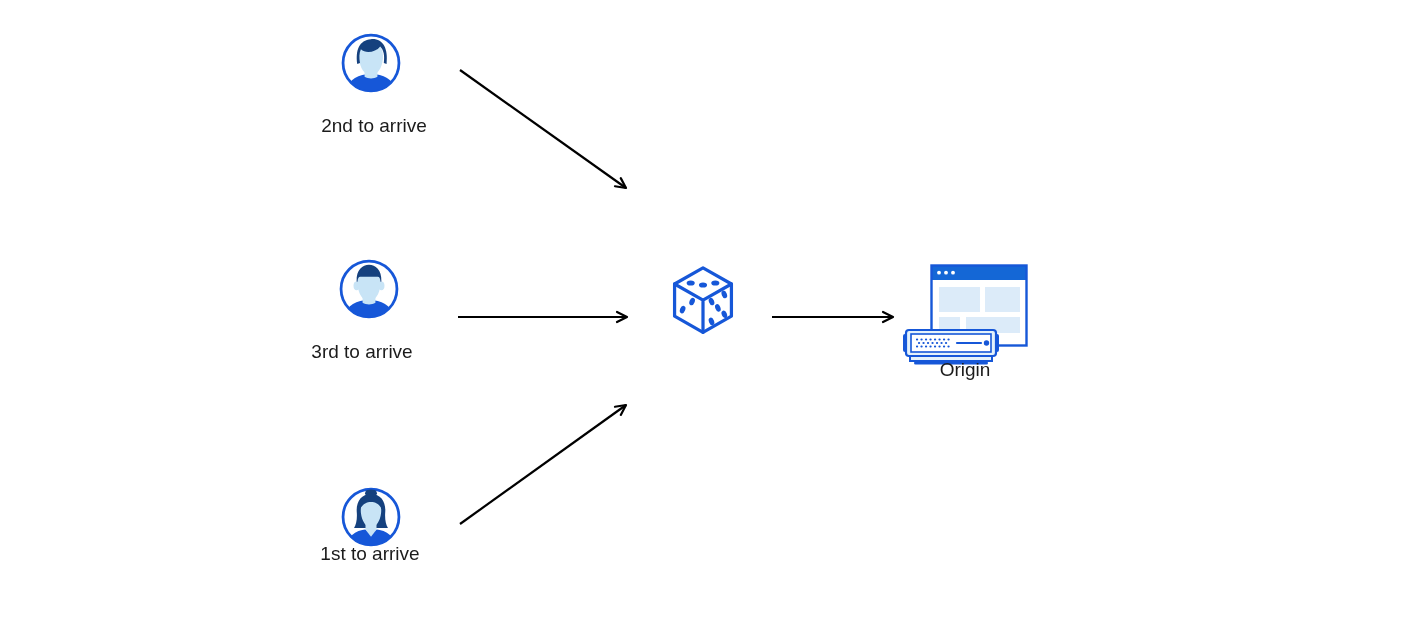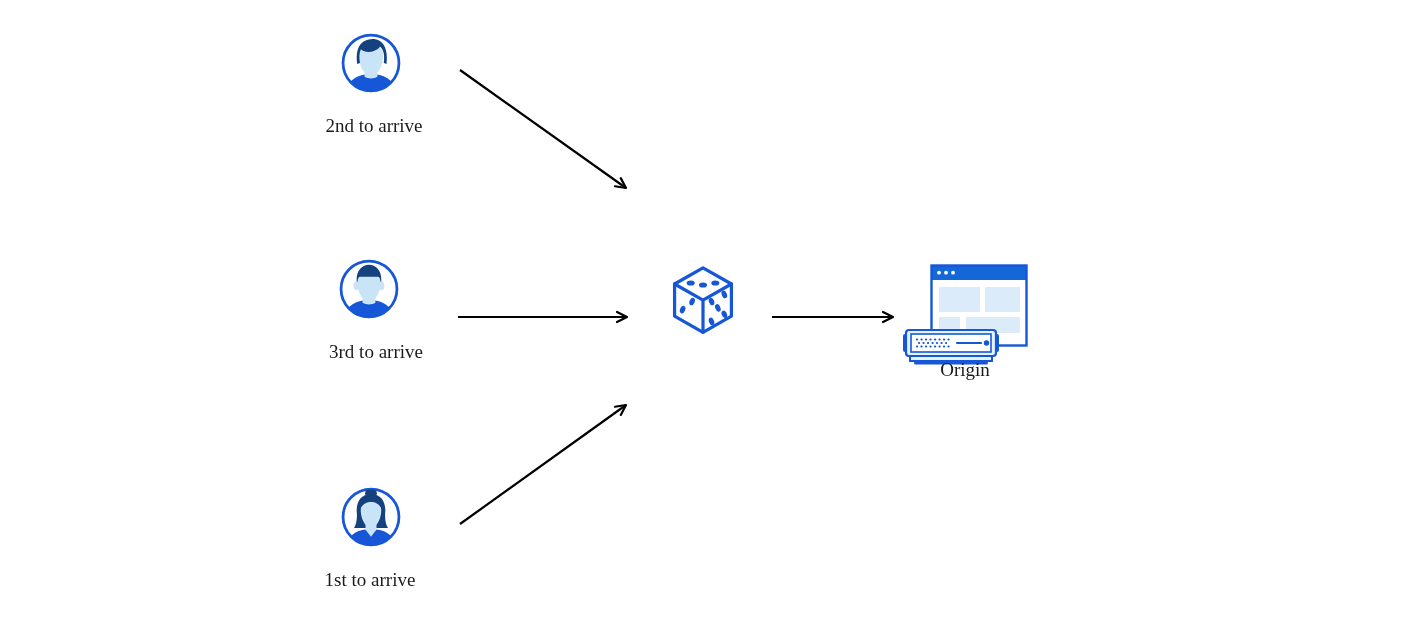--- a/index.html
+++ b/index.html
@@ -2,21 +2,21 @@
 <html style="--background: #ffffff; --primary-blue: #1657d8; --titlebar-blue: #1467d6; --dark-navy: #15417e; --light-blue: #c8e4f6; --pale-blue: #dcebf9; --server-body: #e4f2fb; --arrow: #000000; --text: #1b1b1b;"><head>
 <meta charset="utf-8">
 <style>
   :root{
     --background:#ffffff; --primary-blue:#1657d8; --titlebar-blue:#1467d6;
     --dark-navy:#15417e; --light-blue:#c8e4f6; --pale-blue:#dcebf9;
     --server-body:#e4f2fb; --arrow:#000000; --text:#1b1b1b;
   }
   html,body{margin:0;padding:0;background:var(--background);}
   .canvas{position:relative;width:1203px;height:633px;background:var(--background);
-    font-family:Liberation Serif, serif;overflow:hidden;}
+    font-family:Liberation Sans, sans-serif;overflow:hidden;}
   .abs{position:absolute;}
   .node-label{position:absolute;font-size:19px;line-height:22px;color:var(--text);
     text-align:center;white-space:nowrap;}
   svg{display:block;}
   .f-primary{fill:var(--primary-blue);}
   .f-navy{fill:var(--dark-navy);}
   .f-light{fill:var(--light-blue);}
   .f-pale{fill:var(--pale-blue);}
   .f-title{fill:var(--titlebar-blue);}
   .f-body{fill:var(--server-body);}
@@ -71,42 +71,42 @@
       <g clip-path="url(#clipB)">
         <path class="f-primary" d="M7,74 C9,55 20,48 36,48 C52,48 63,55 65,74 Z"></path>
         <path class="f-light" d="M29,36 L29,51 C33,53.5 39,53.5 43,51 L43,36 Z"></path>
         <ellipse class="f-light" cx="22.5" cy="32.5" rx="3.4" ry="4.8"></ellipse>
         <ellipse class="f-light" cx="49.5" cy="32.5" rx="3.4" ry="4.8"></ellipse>
         <path class="f-light" d="M36,13 C45,13 49.5,20 48.5,31 C47.5,42 43,48.5 36,48.5 C29,48.5 24.5,42 23.5,31 C22.5,20 27,13 36,13 Z"></path>
         <path class="f-navy" d="M22.5,27.5 C22,15 29,9.5 36,9.5 C43,9.5 50,15 49.5,27.5 C49.4,28.6 48.6,28.6 48.5,27.5 C48.2,24.4 47.5,22.5 45.5,22.5 L26.5,22.5 C24.5,22.5 23.8,24.4 23.5,27.5 C23.4,28.6 22.6,28.6 22.5,27.5 Z"></path>
       </g>
     </svg>
   </div>
-  <div class="node-label" style="left:296px;top:341px;width:160px">3rd to arrive</div>
+  <div class="node-label" style="left:282px;top:341px;width:160px">3rd to arrive</div>
 
   <div class="abs" style="left:338px;top:484px">
     <svg width="66" height="66" viewBox="0 0 72 72">
       <defs>
           <clipPath id="clipC">
             <circle cx="36" cy="36" r="30"></circle>
           </clipPath>
         </defs>
       <circle class="f-white s-primary" cx="36" cy="36" r="30.5" stroke-width="3"></circle>
       <g clip-path="url(#clipC)">
         <path class="f-primary" d="M7,74 C9,56 20,49 36,49 C52,49 63,56 65,74 Z"></path>
         <path class="f-light" d="M29.5,49 L36,57.5 L42.5,49 C40,47 32,47 29.5,49 Z"></path>
         <path class="f-navy" d="M36,11 C25,11 19.5,20 20.5,31 C21,38 20,44 17.5,48 L54.5,48 C52,44 51,38 51.5,31 C52.5,20 47,11 36,11 Z"></path>
         <ellipse class="f-navy" cx="36" cy="10" rx="6.5" ry="4.5"></ellipse>
         <path class="f-light" d="M30,36 L30,50 C33,52.5 39,52.5 42,50 L42,36 Z"></path>
         <path class="f-light" d="M36,16 C44,16 48,22.5 47,31.5 C46,40.5 41.5,47 36,47 C30.5,47 26,40.5 25,31.5 C24,22.5 28,16 36,16 Z"></path>
         <path class="f-navy" d="M36,14 C28.5,14 24.5,19.5 24.5,26.5 C27.5,21.5 31.5,19.5 36,19.5 C40.5,19.5 44.5,21.5 47.5,26.5 C47.5,19.5 43.5,14 36,14 Z"></path>
       </g>
     </svg>
   </div>
-  <div class="node-label" style="left:290px;top:569px;width:160px">1st to arrive</div>
+  <div class="node-label" style="left:290px;top:543px;width:160px">1st to arrive</div>
 
   <div class="abs" style="left:667px;top:262px">
     <svg width="72" height="80" viewBox="0 0 76 84">
       <path class="f-white s-primary" d="M38,6 L68,23 L68,57 L38,74 L8,57 L8,23 Z" stroke-width="3.4" stroke-linejoin="round"></path>
       <path class="nofill s-primary" d="M8,23 L38,40 L68,23 M38,40 L38,74" stroke-width="3.4" stroke-linejoin="round" stroke-linecap="round"></path>
 
       <ellipse class="f-primary" cx="25" cy="22" rx="4.3" ry="2.7"></ellipse>
       <ellipse class="f-primary" cx="38" cy="24" rx="4.3" ry="2.7"></ellipse>
       <ellipse class="f-primary" cx="51" cy="22" rx="4.3" ry="2.7"></ellipse>
 

